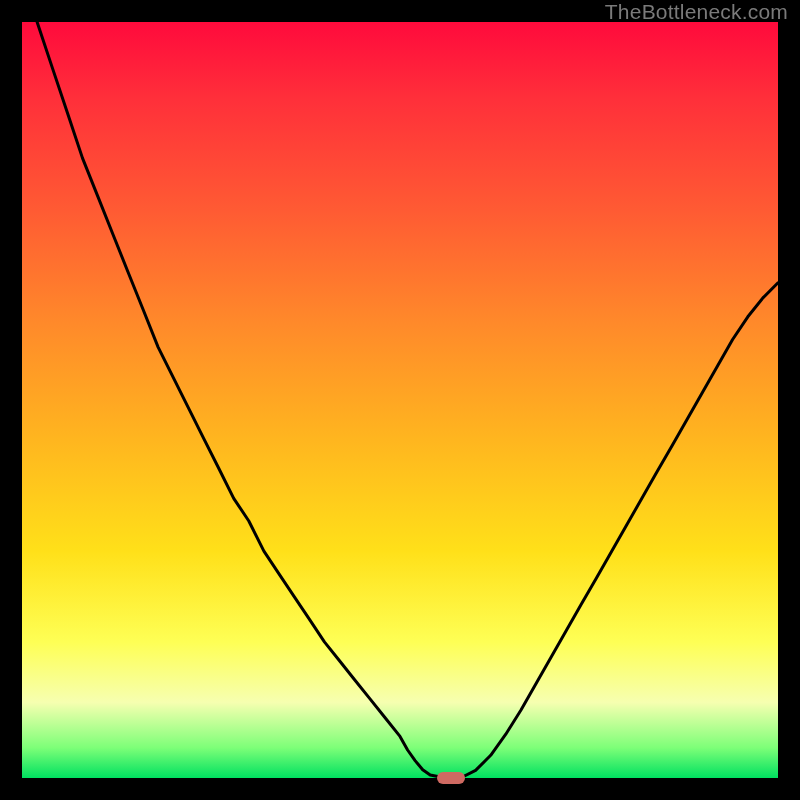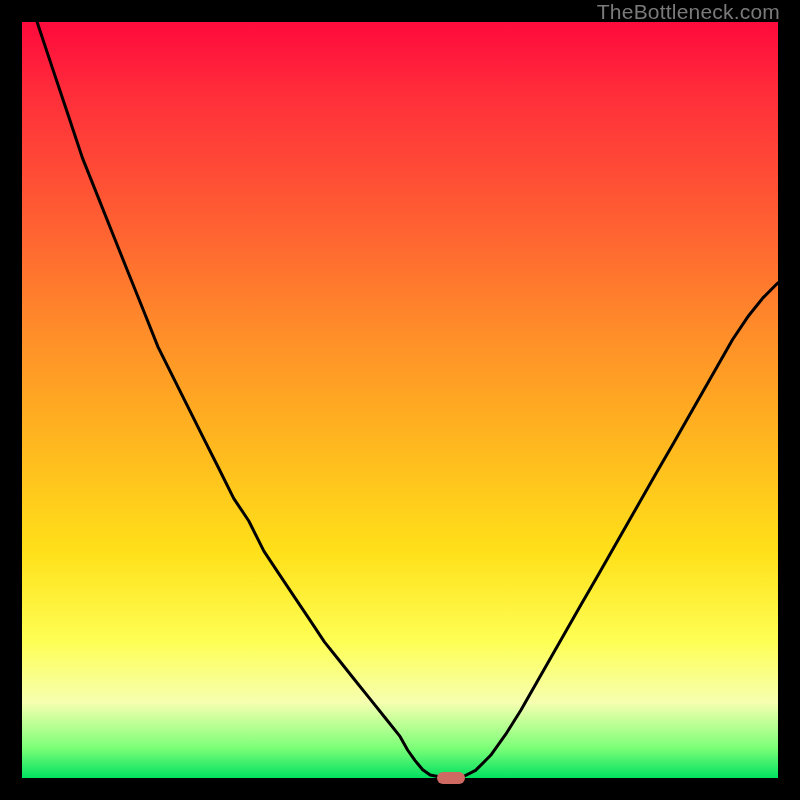--- a/index.html
+++ b/index.html
@@ -34,21 +34,21 @@
       #ffe019 70%,
       #feff55 82%,
       #f6ffb0 90%,
       #7dff78 96%,
       #00e060 100%
     );
   }
   .watermark {
     position: absolute;
     top: 0px;
-    right: 20px;
+    right: 12px;
     color: #7a7a7a;
     font-size: 21px;
     font-weight: 400;
     letter-spacing: 0.2px;
     user-select: none;
   }
   svg.curve {
     position: absolute;
     left: 0;
     top: 0;

